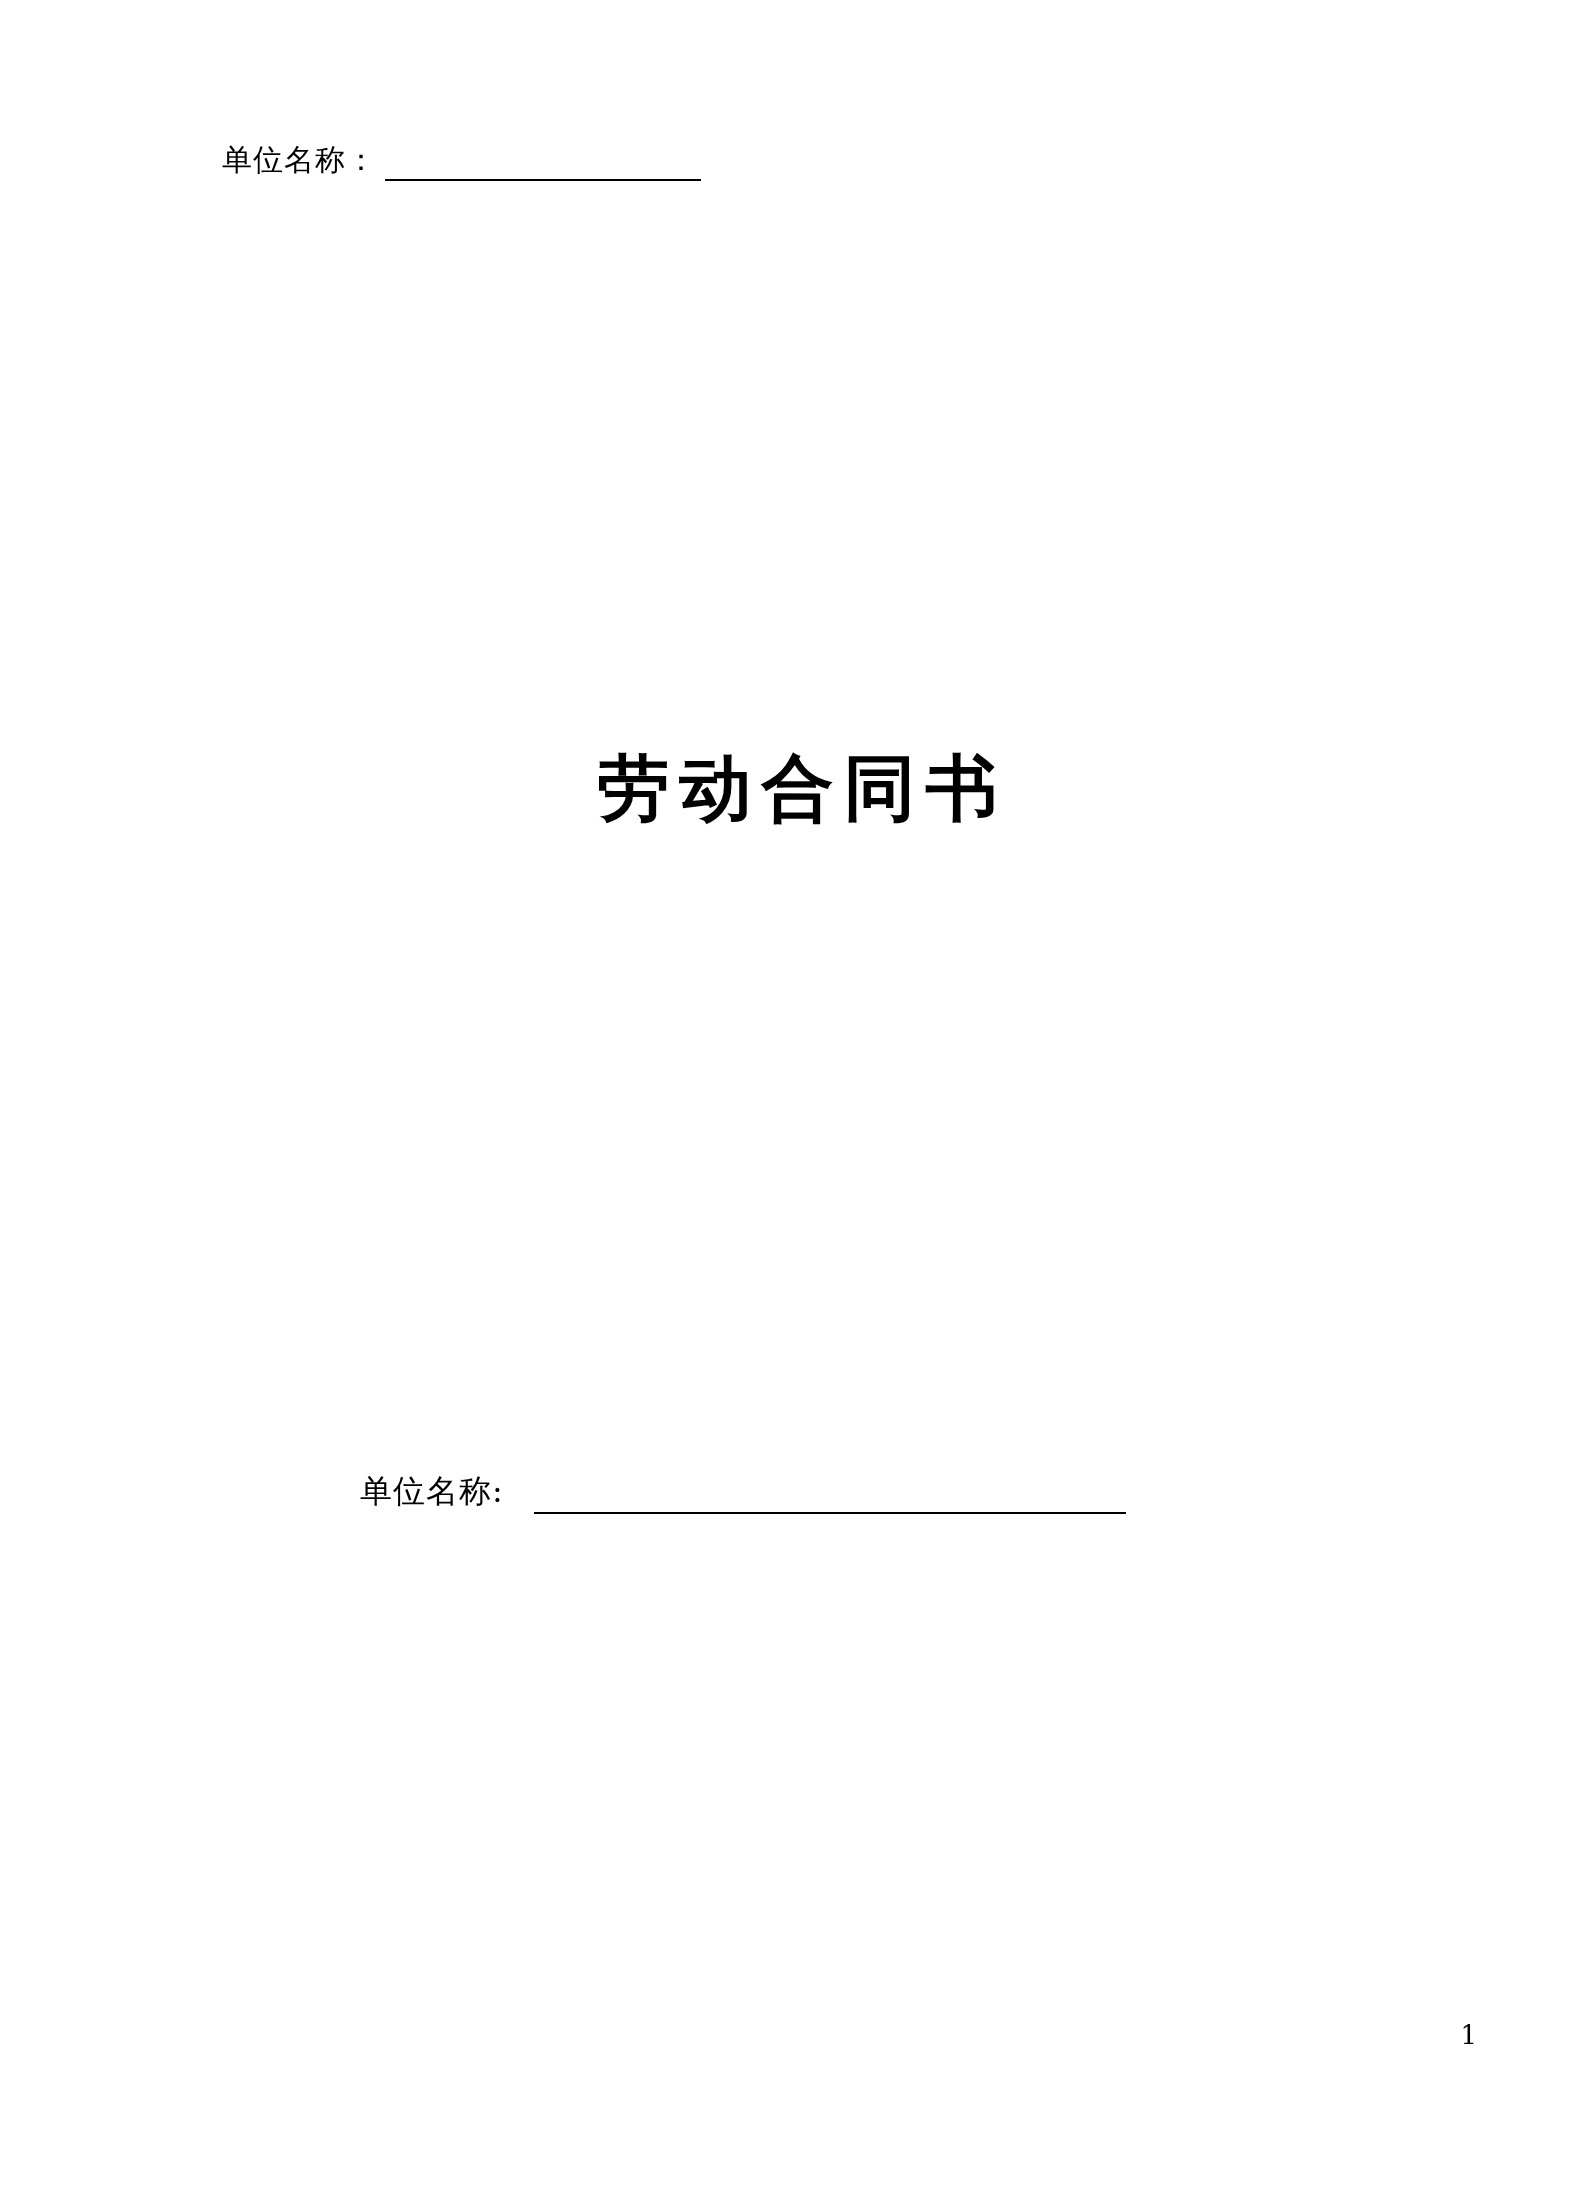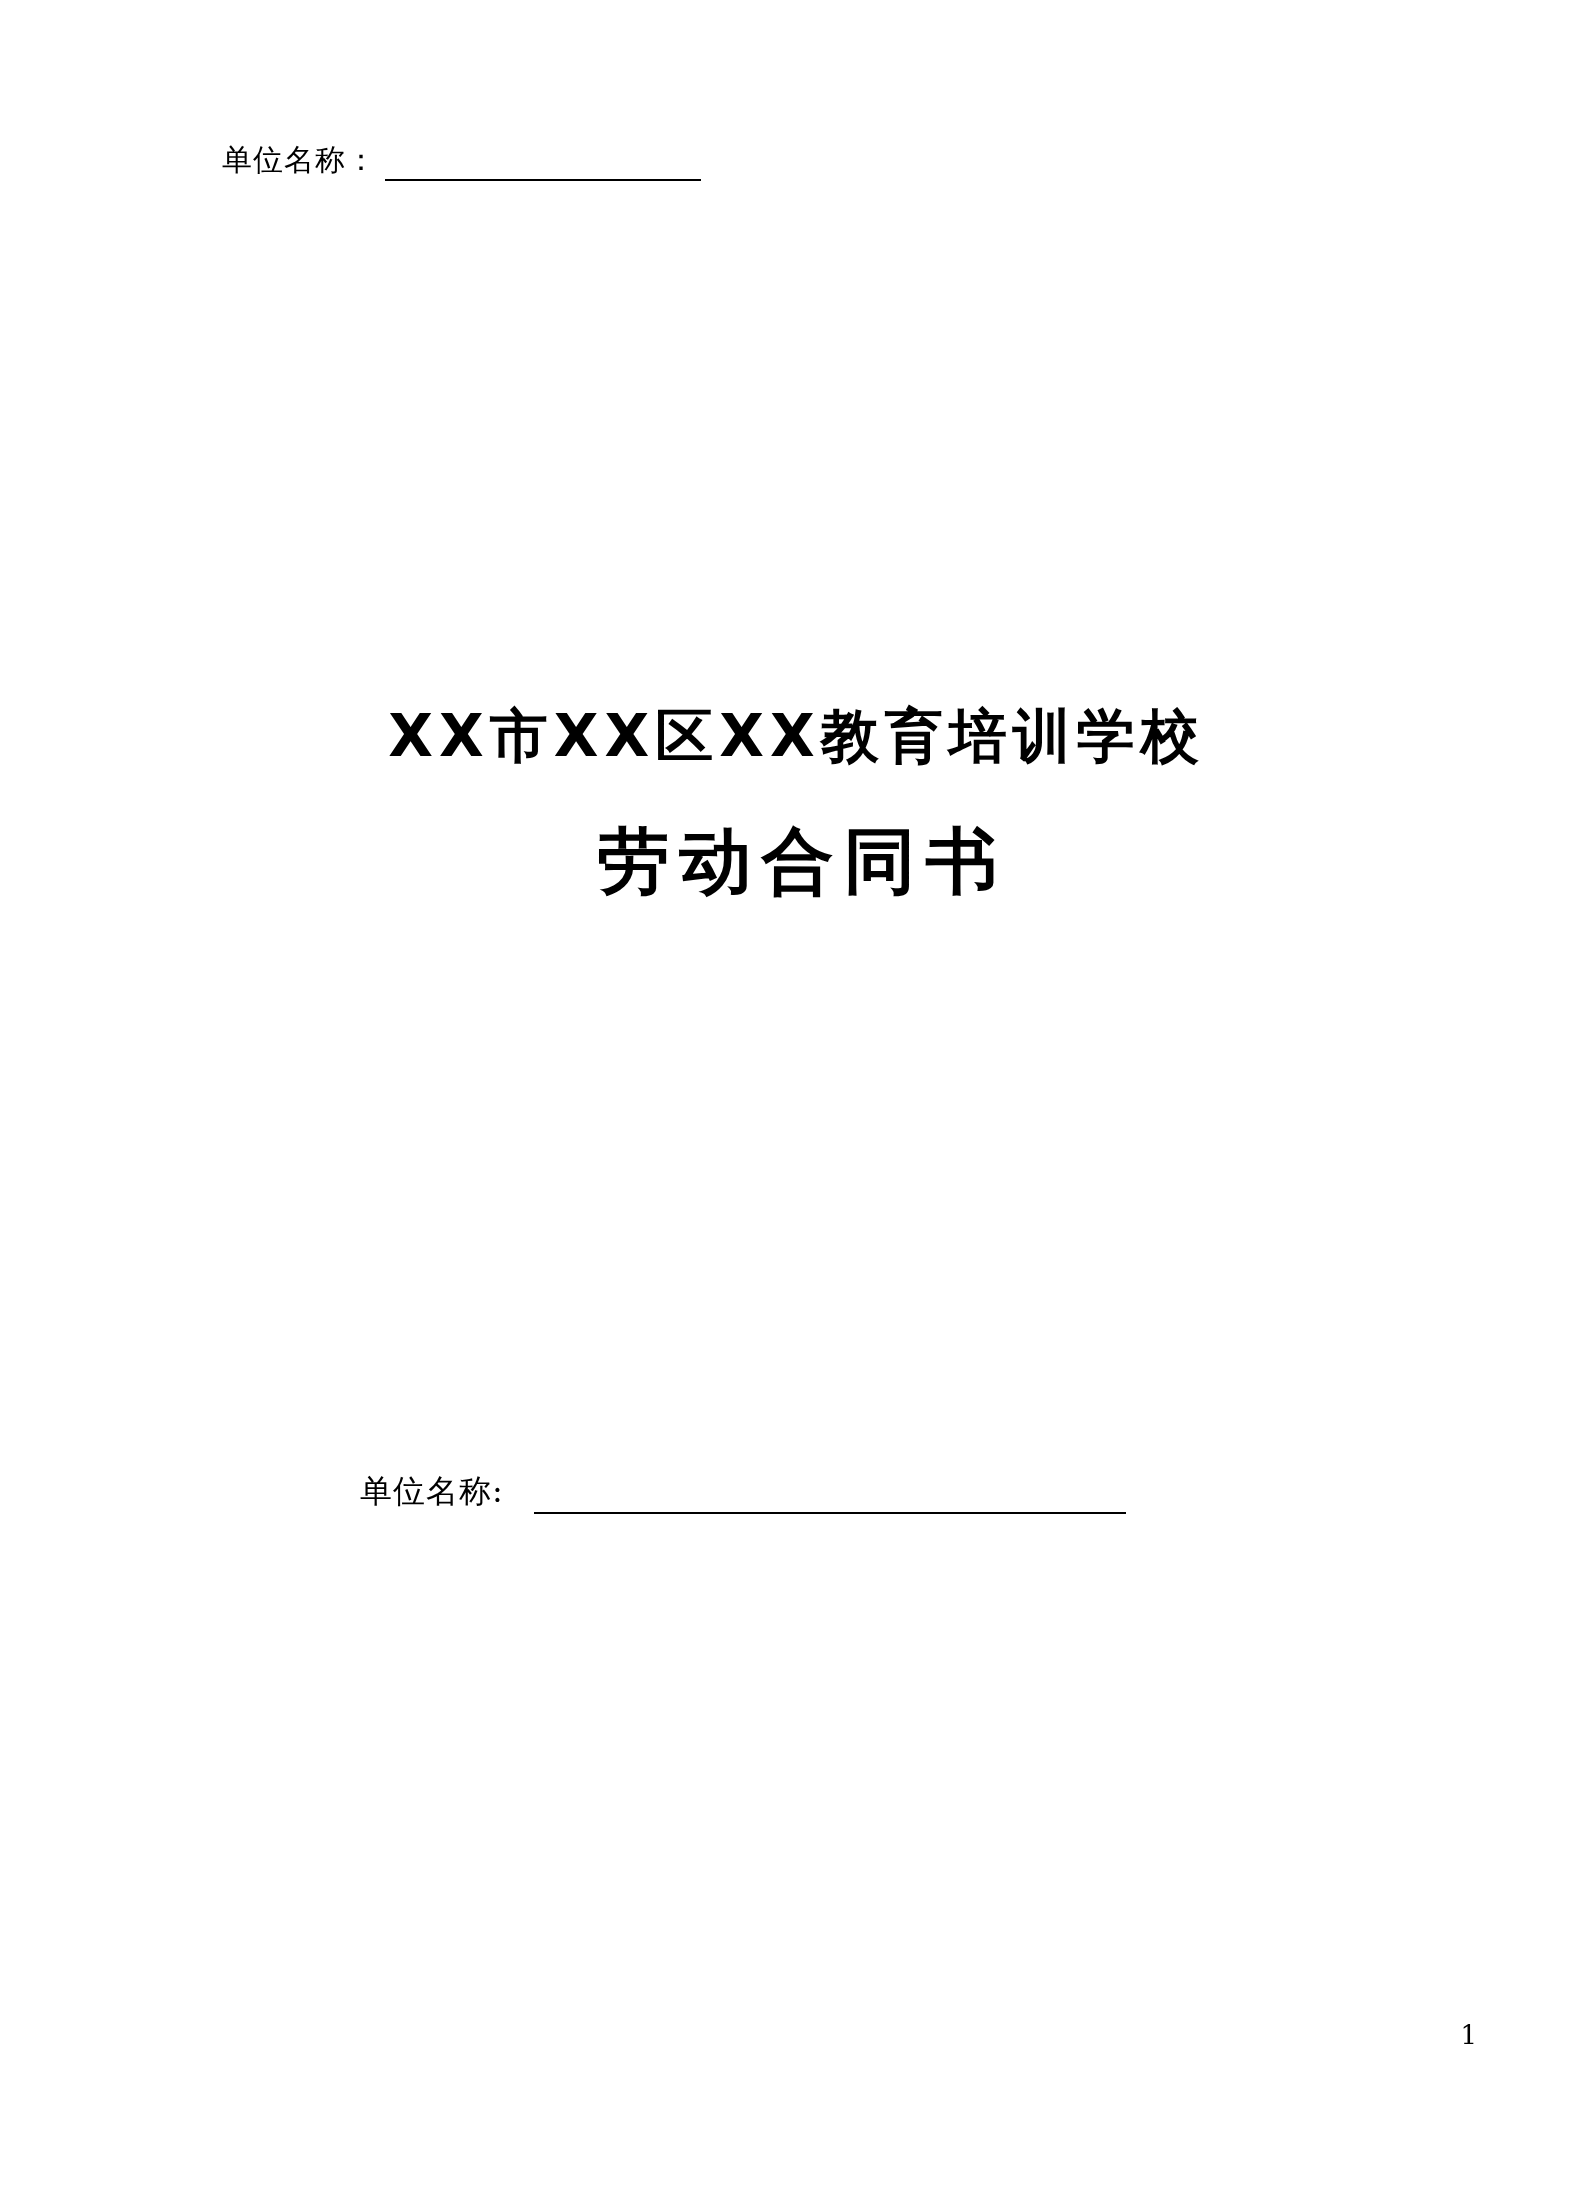--- a/index.html
+++ b/index.html
@@ -110,21 +110,20 @@
 <body>
 
 <div class="page">
 
   <div class="contract-no">
     <span class="label">单位名称：</span>
     <span class="blank"></span>
   </div>
 
   <div class="title-block">
-    <div class="title-line1">XX市XX区XX教育培训学校</div>
     <div class="title-line2">劳动合同书</div>
   </div>
 
   <div class="fields">
     <div class="field-row unit">
       <span class="flabel">单位名称:</span>
       <span class="fline"></span>
     </div>
   </div>
 

